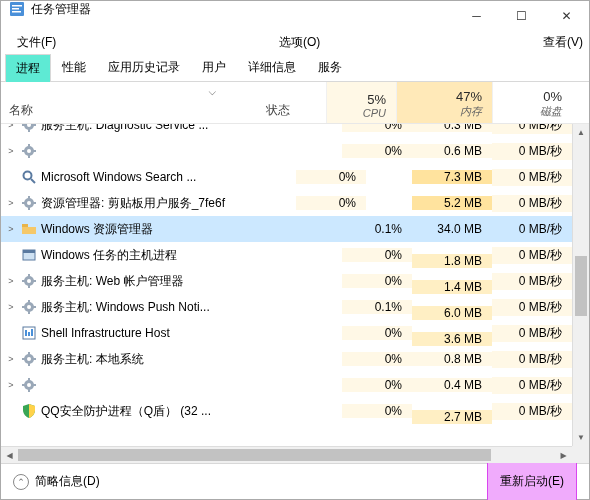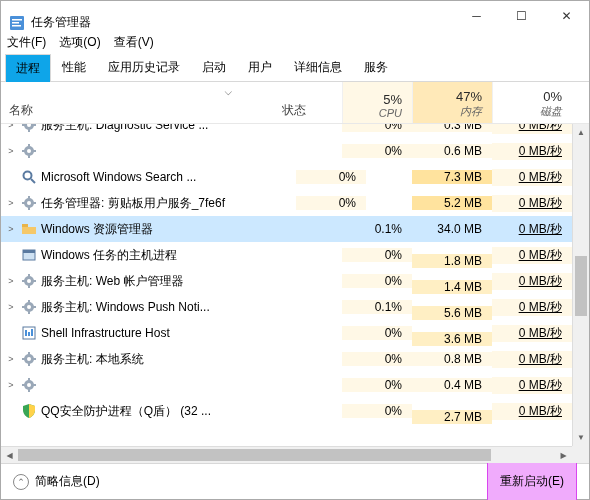--- a/index.html
+++ b/index.html
@@ -1,53 +1,53 @@
 <!DOCTYPE html>
 <html><head>
 <meta charset="utf-8">
 <style>
   * { box-sizing: border-box; margin: 0; padding: 0; font-family: "Microsoft YaHei", "Segoe UI", sans-serif; }
   body { background: #f0f0f0; }
   .window { width: 590px; height: 500px; background: #fff; border: 1px solid #aaa; display: flex; flex-direction: column; position: relative; }
-  .titlebar { height: 30px; display: flex; align-items: flex-end; padding-left: 8px; background: #fff; }
+  .titlebar { height: 30px; display: flex; align-items: flex-start; padding-left: 8px; background: #fff; }
   .titlebar-icon { width: 16px; height: 16px; margin-right: 6px; }
   .title { font-size: 12px; flex: 1; }
   .win-controls { display: flex; }
   .win-btn { width: 45px; height: 30px; display: flex; align-items: center; justify-content: center; font-size: 12px; color: #333; }
-  .menubar { height: 22px; display: flex; align-items: center; padding-left: 0; font-size: 12px; gap: 1px; }
+  .menubar { height: 22px; display: flex; align-items: center; padding-left: 10px; font-size: 12px; gap: 18px; justify-content: space-between; }
   .menu-item { padding: 2px 6px; }
   .tabbar { display: flex; border-bottom: 1px solid #d8d8d8; padding-left: 4px; font-size: 12px; }
   .tab { padding: 5px 10px; border: 1px solid transparent; border-bottom: none; }
-  .tab.active { border-color: #d8d8d8; background: #0ea5e9; position: relative; top: 1px; }
+  .tab.active { border-color: #d8d8d8; background: #5eead4; position: relative; top: 1px; }
   .table-head { display: flex; align-items: stretch; border-bottom: 1px solid #e8e8e8; font-size: 12px; color: #444; height: 42px; }
   .th-name { flex: 1; display: flex; align-items: flex-end; padding: 0 8px 4px 8px; position: relative; }
   .th-status { width: 60px; display: flex; align-items: flex-end; justify-content: flex-start; padding-bottom: 4px; }
   .th-chevron { position: absolute; right: 50px; top: 4px; font-size: 10px; color: #777; }
   .th-col { display: flex; flex-direction: column; justify-content: flex-end; align-items: flex-end; padding: 4px 10px; border-left: 1px solid #f0f0f0; }
   .th-col.cpu { width: 70px; background: #fff8e6; }
-  .th-col.mem { width: 80px; background: #ffe9b8; }
+  .th-col.mem { width: 96px; background: #ffe9b8; }
   .th-col.disk { width: 80px; }
   .th-pct { font-size: 13px; color: #2a2a2a; }
   .th-lbl { font-size: 11px; color: #666; font-style: italic; }
   .rows { flex: 1; overflow: hidden; position: relative; }
   .rows-inner { position: absolute; top: -12px; left: 0; right: 17px; }
   .row { display: flex; align-items: center; height: 26px; font-size: 12px; }
   .row.selected { background: #cce8ff; }
   .row.selected .cell-cpu, .row.selected .cell-mem, .row.selected .cell-disk { background: transparent !important; }
   .cell-name { flex: 1; display: flex; align-items: center; padding-left: 4px; gap: 4px; overflow: hidden; white-space: nowrap; }
   .expander { width: 12px; font-size: 9px; color: #666; text-align: center; }
   .proc-icon { width: 16px; height: 16px; flex-shrink: 0; }
   .cell-status { width: 60px; }
   .cell-cpu { width: 70px; text-align: right; padding-right: 10px; background: #fff8e6; }
   .cell-mem { width: 80px; text-align: right; padding-right: 10px; }
   .cell-mem.heat0 { background: #fff8e6; }
   .cell-mem.heat1 { background: #ffefc4; margin-top: 12px; }
   .cell-mem.heat2 { background: #ffe39e; margin-left: 46px; }
   .cell-mem.heat3 { background: #ffd97a; }
-  .cell-disk { width: 80px; text-align: right; padding-right: 10px; background: #fff8e6; text-decoration: underline; }
+  .cell-disk { width: 80px; text-align: right; padding-right: 10px; background: #fff8e6; }
   .vscroll { position: absolute; right: 0; top: 0; bottom: 0; width: 17px; background: #f0f0f0; border-left: 1px solid #ddd; display: flex; flex-direction: column; }
   .vscroll .arrow { height: 17px; display: flex; align-items: center; justify-content: center; font-size: 8px; color: #666; }
   .vscroll .track { flex: 1; position: relative; }
   .vscroll .thumb { position: absolute; left: 2px; right: 2px; top: 40%; height: 60px; background: #c2c2c2; }
   .hscroll { height: 17px; background: #f0f0f0; border-top: 1px solid #ddd; margin-right: 17px; display: flex; }
   .hscroll .arrow { width: 17px; display: flex; align-items: center; justify-content: center; font-size: 8px; color: #666; }
   .hscroll .track { flex: 1; position: relative; }
   .hscroll .thumb { position: absolute; top: 2px; bottom: 2px; left: 0; width: 88%; background: #c2c2c2; }
   .scroll-corner { position: absolute; right: 0; bottom: 0; width: 17px; height: 17px; background: #f0f0f0; }
   .footer { height: 36px; border-top: 1px solid #d8d8d8; display: flex; align-items: center; padding: 0 12px; font-size: 12px; }
@@ -78,21 +78,20 @@
   <div class="menubar">
     <span class="menu-item">文件(F)</span>
     <span class="menu-item">选项(O)</span>
     <span class="menu-item">查看(V)</span>
   </div>
 
   <div class="tabbar">
     <div class="tab active">进程</div>
     <div class="tab">性能</div>
     <div class="tab">应用历史记录</div>
-    <div class="tab">启动</div>
     <div class="tab">用户</div>
     <div class="tab">详细信息</div>
     <div class="tab">服务</div>
   </div>
 
   <div class="table-head">
     <div class="th-name">
       <span>名称</span>
       <span class="th-chevron">⌵</span>
     </div>
@@ -167,21 +166,21 @@
           <div class="cell-name">
             <span class="expander">&gt;</span>
             <span class="proc-icon"><svg viewBox="0 0 16 16">
                 <circle cx="8" cy="8" r="5" fill="#9aa8b8"></circle>
                 <circle cx="8" cy="8" r="2" fill="#fff"></circle>
                 <rect x="7" y="1" width="2" height="3" fill="#9aa8b8"></rect>
                 <rect x="7" y="12" width="2" height="3" fill="#9aa8b8"></rect>
                 <rect x="1" y="7" width="3" height="2" fill="#9aa8b8"></rect>
                 <rect x="12" y="7" width="3" height="2" fill="#9aa8b8"></rect>
               </svg></span>
-            <span>任务管理器: 剪贴板用户服务_7fe6f</span>
+            <span>资源管理器: 剪贴板用户服务_7fe6f</span>
           </div>
           <div class="cell-status"></div>
           <div class="cell-cpu">0%</div>
           <div class="cell-mem heat2">5.2 MB</div>
           <div class="cell-disk">0 MB/秒</div>
         </div>
         <div class="row selected">
           <div class="cell-name">
             <span class="expander">&gt;</span>
             <span class="proc-icon"><svg viewBox="0 0 16 16">
@@ -235,21 +234,21 @@
                 <circle cx="8" cy="8" r="2" fill="#fff"></circle>
                 <rect x="7" y="1" width="2" height="3" fill="#9aa8b8"></rect>
                 <rect x="7" y="12" width="2" height="3" fill="#9aa8b8"></rect>
                 <rect x="1" y="7" width="3" height="2" fill="#9aa8b8"></rect>
                 <rect x="12" y="7" width="3" height="2" fill="#9aa8b8"></rect>
               </svg></span>
             <span>服务主机: Windows Push Noti...</span>
           </div>
           <div class="cell-status"></div>
           <div class="cell-cpu">0.1%</div>
-          <div class="cell-mem heat1">5.6 MB</div>
+          <div class="cell-mem heat1">6.0 MB</div>
           <div class="cell-disk">0 MB/秒</div>
         </div>
         <div class="row">
           <div class="cell-name">
             <span class="expander"></span>
             <span class="proc-icon"><svg viewBox="0 0 16 16">
                 <rect x="2" y="2" width="12" height="12" fill="#fff" stroke="#5a7aa0"></rect>
                 <rect x="4" y="5" width="2" height="6" fill="#4a90d9"></rect>
                 <rect x="7" y="7" width="2" height="4" fill="#4a90d9"></rect>
                 <rect x="10" y="4" width="2" height="7" fill="#4a90d9"></rect>

